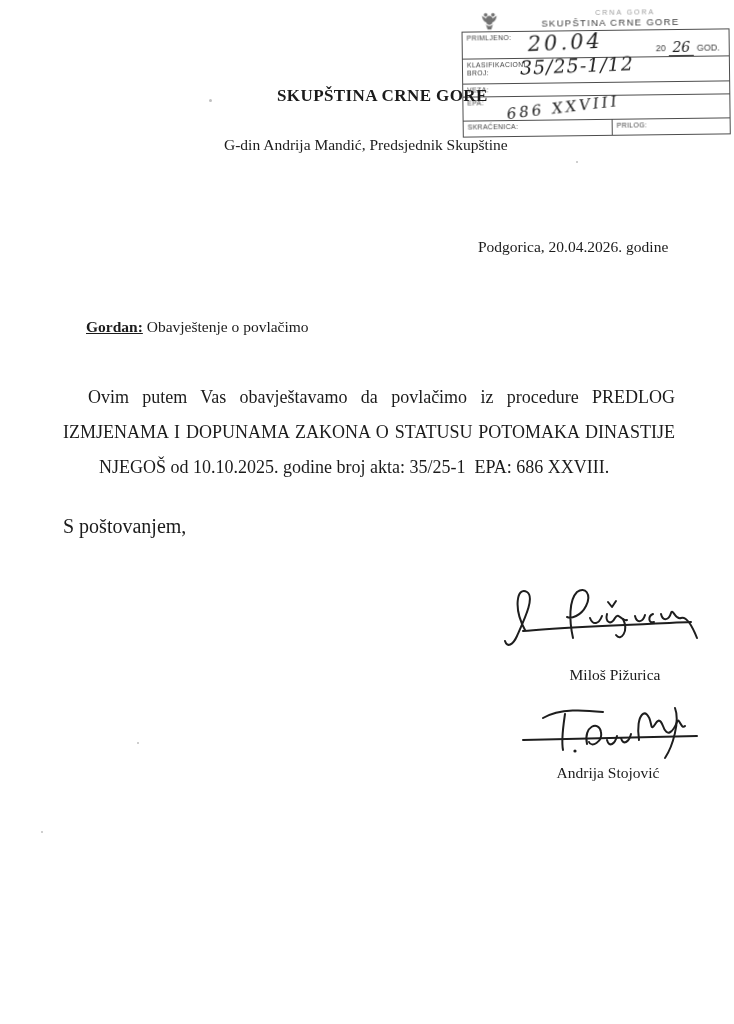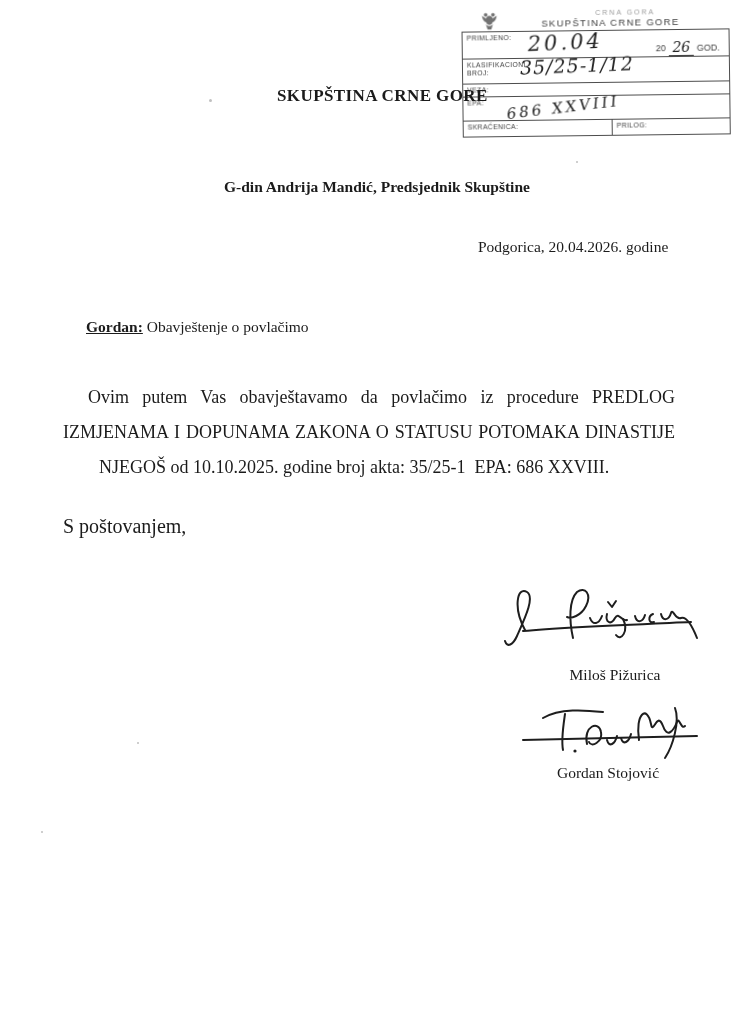--- a/index.html
+++ b/index.html
@@ -6,21 +6,21 @@
   .page {
     position:relative; width:732px; height:1024px; margin:0 auto;
     background:#ffffff; overflow:hidden; color:#1b1b1b;
     font-family:"Liberation Serif", serif;
     padding-left:12px;
   }
   .abs { position:absolute; }
 
   
   .doc-title { left:277px; top:86px; font-size:17px; font-weight:bold; letter-spacing:0.4px; white-space:nowrap; }
-  .addressee { left:224px; top:136px; font-size:15.5px; font-weight:bold; white-space:nowrap;margin-top:42px; }
+  .addressee { left:224px; top:136px; font-size:15.5px; font-weight:normal; white-space:nowrap; }
   .dateline  { left:478px; top:238px; font-size:15.5px; white-space:nowrap; }
   .subject   { left:86px;  top:318px; font-size:15.5px; white-space:nowrap; }
   .subject .lbl { font-weight:bold; text-decoration:underline; }
   .body-block { left:63px; top:380px; width:612px; font-size:18px; }
   .jline { line-height:35px; height:35px; overflow:hidden; text-align:justify; }
   .jline::after { content:""; display:inline-block; width:100%; }
   .jline.indent { text-indent:25px; }
   .pline { line-height:35px; height:35px; overflow:hidden;margin-left:36px; }
   .closing { left:63px; top:515px; font-size:20px;text-align:center; }
   .sig-name-1 { left:540px; top:666px; width:150px; text-align:center; font-size:15.5px; }
@@ -143,20 +143,20 @@
     <path d="M28,22 C45,12 70,14 88,16"></path>
     <path d="M50,18 C48,32 46,44 48,54"></path>
     <circle cx="60" cy="55" r="1.6" fill="#1e1e1e" stroke="none"></circle>
     <path d="M72,48 C68,30 84,24 86,36 C88,46 76,52 74,46"></path>
     <path d="M92,44 C94,52 100,48 102,40"></path>
     <path d="M106,42 C108,50 114,46 116,38"></path>
     <path d="M124,44 C120,18 132,8 136,28 C138,40 142,14 148,30 C152,42 158,36 162,26 C164,20 166,34 170,30"></path>
     <path d="M8,44 L182,40"></path>
     <path d="M160,12 C165,25 158,50 150,62"></path>
   </svg>
-  <div class="abs sig-name-2">Gordan Stojović</div>
+  <div class="abs sig-name-2">Andrija Stojović</div>
 
   <div class="speck" style="left:209px; top:99px; width:3px; height:3px;"></div>
   <div class="speck" style="left:576px; top:161px; width:2px; height:2px;"></div>
   <div class="speck" style="left:41px; top:831px; width:2px; height:2px;"></div>
   <div class="speck" style="left:137px; top:742px; width:2px; height:2px;"></div>
 
 </div>
 
 </body></html>

